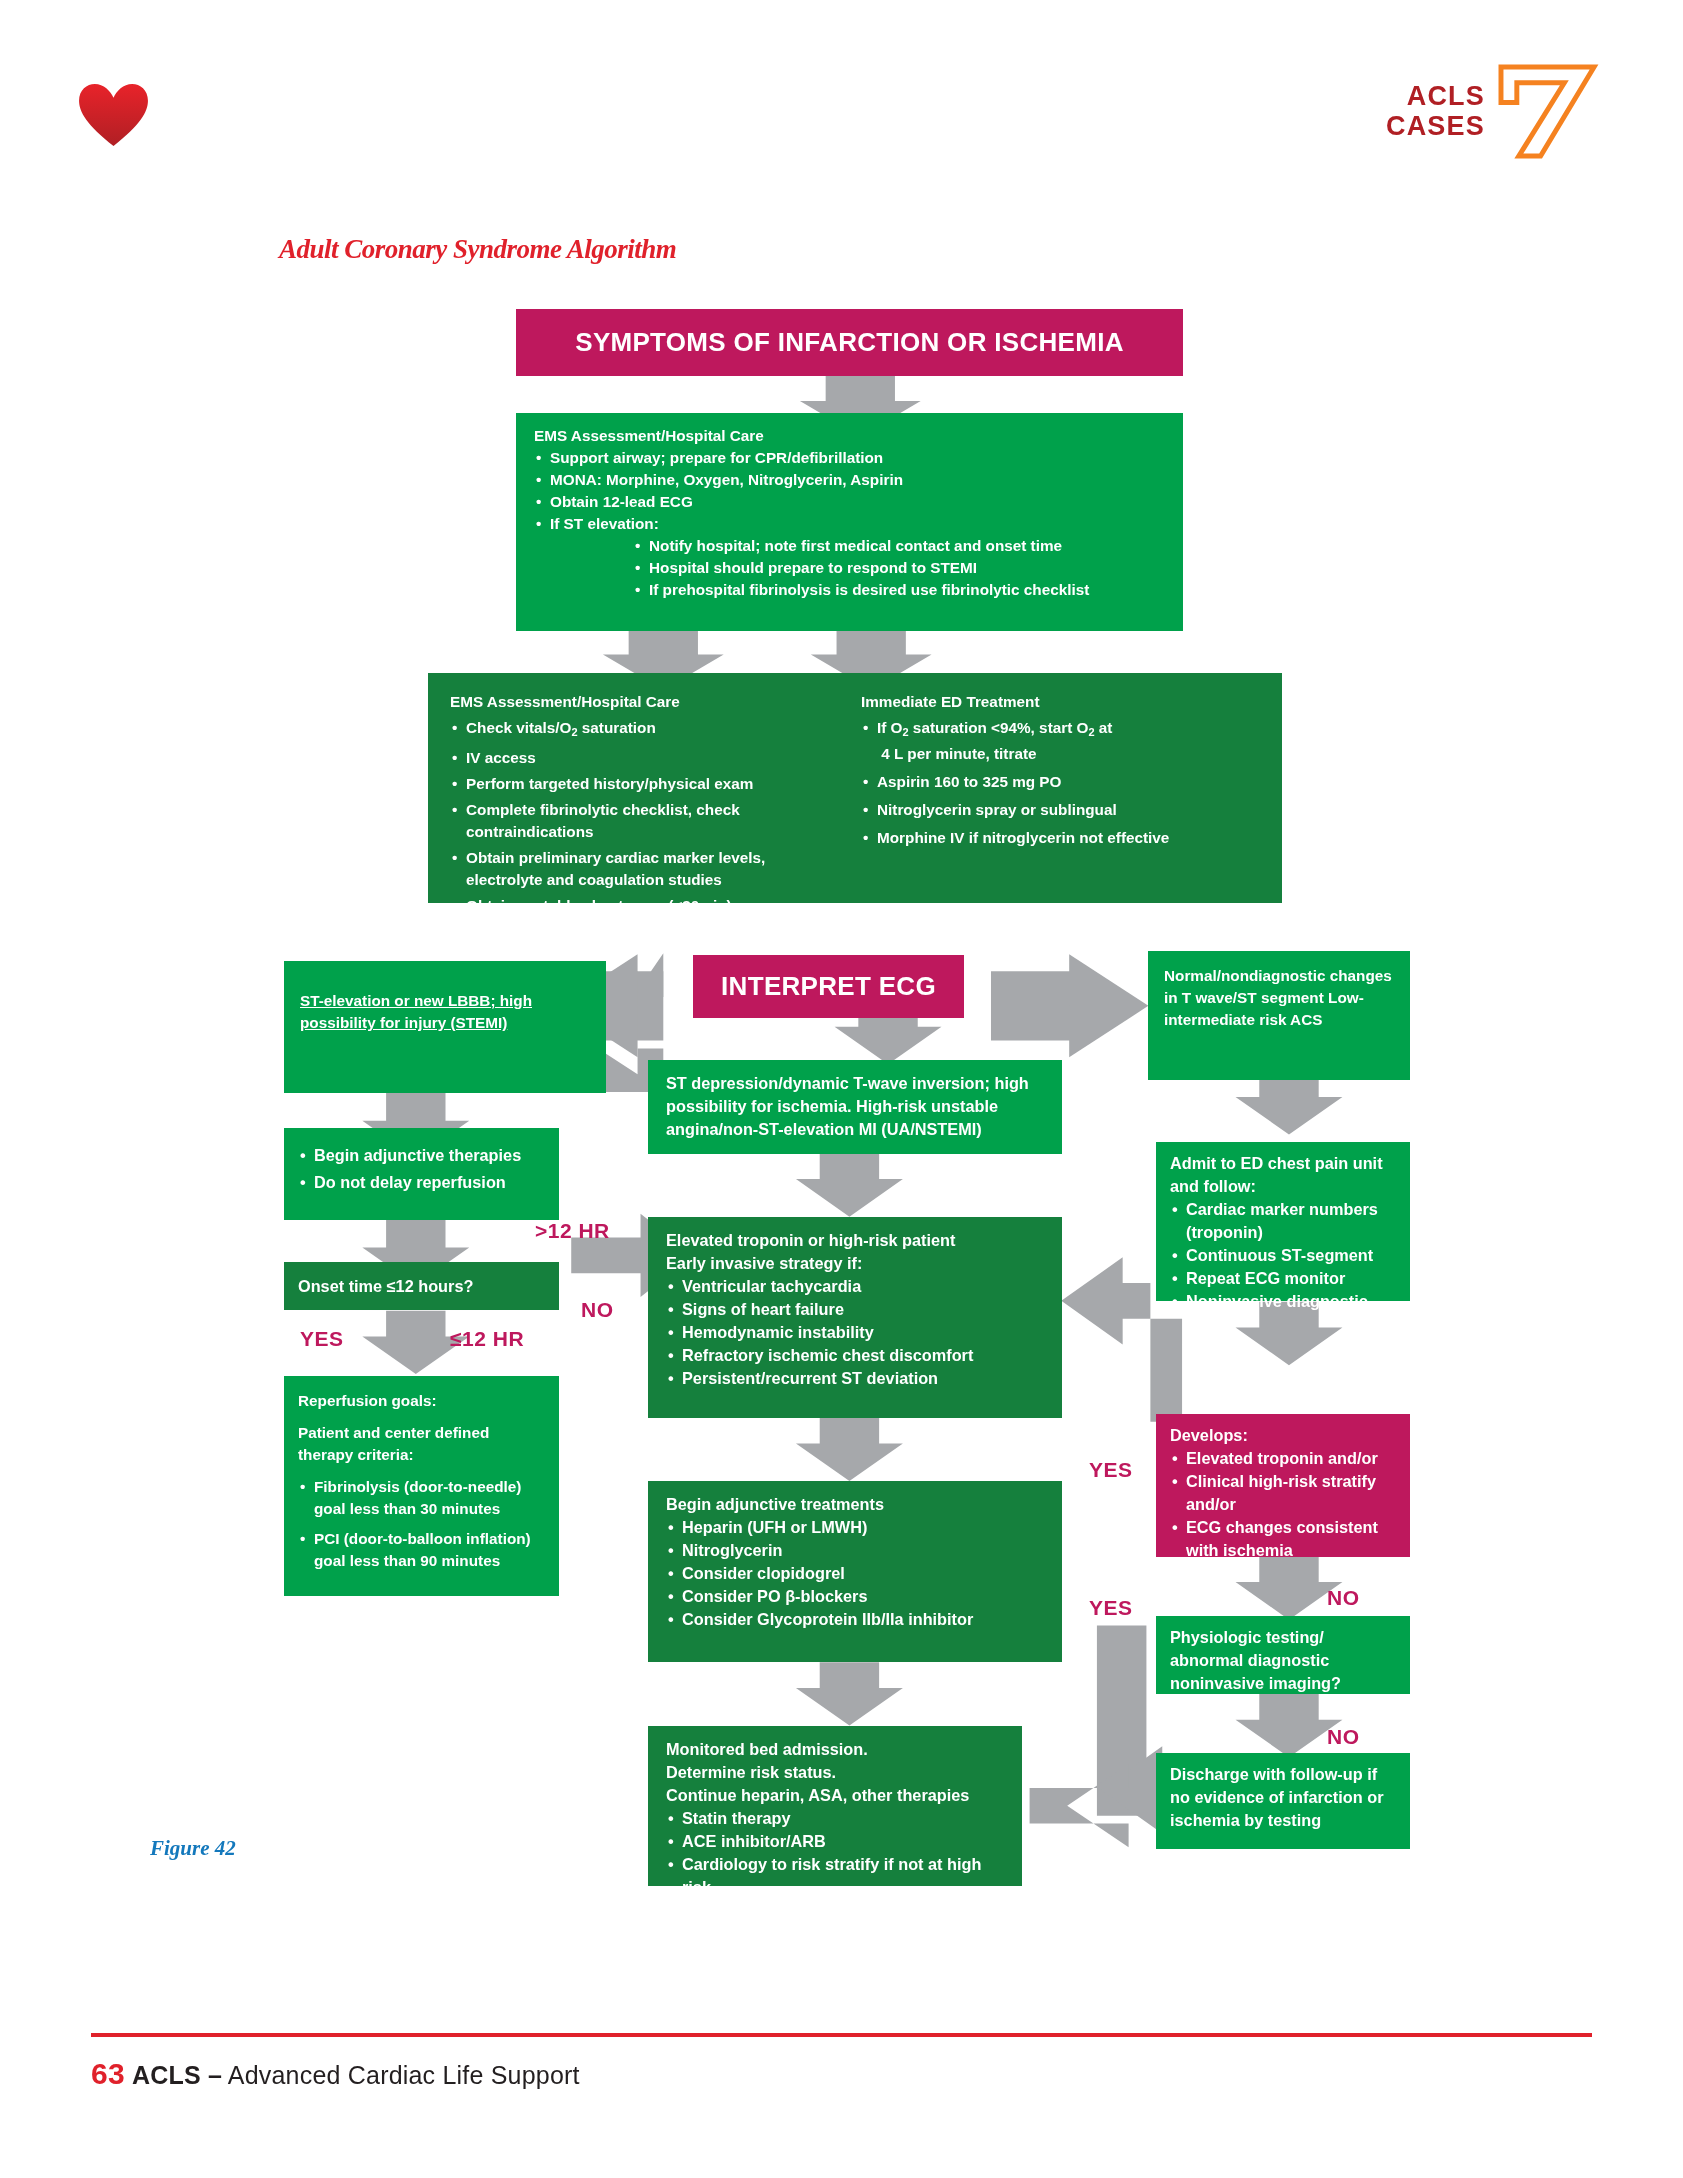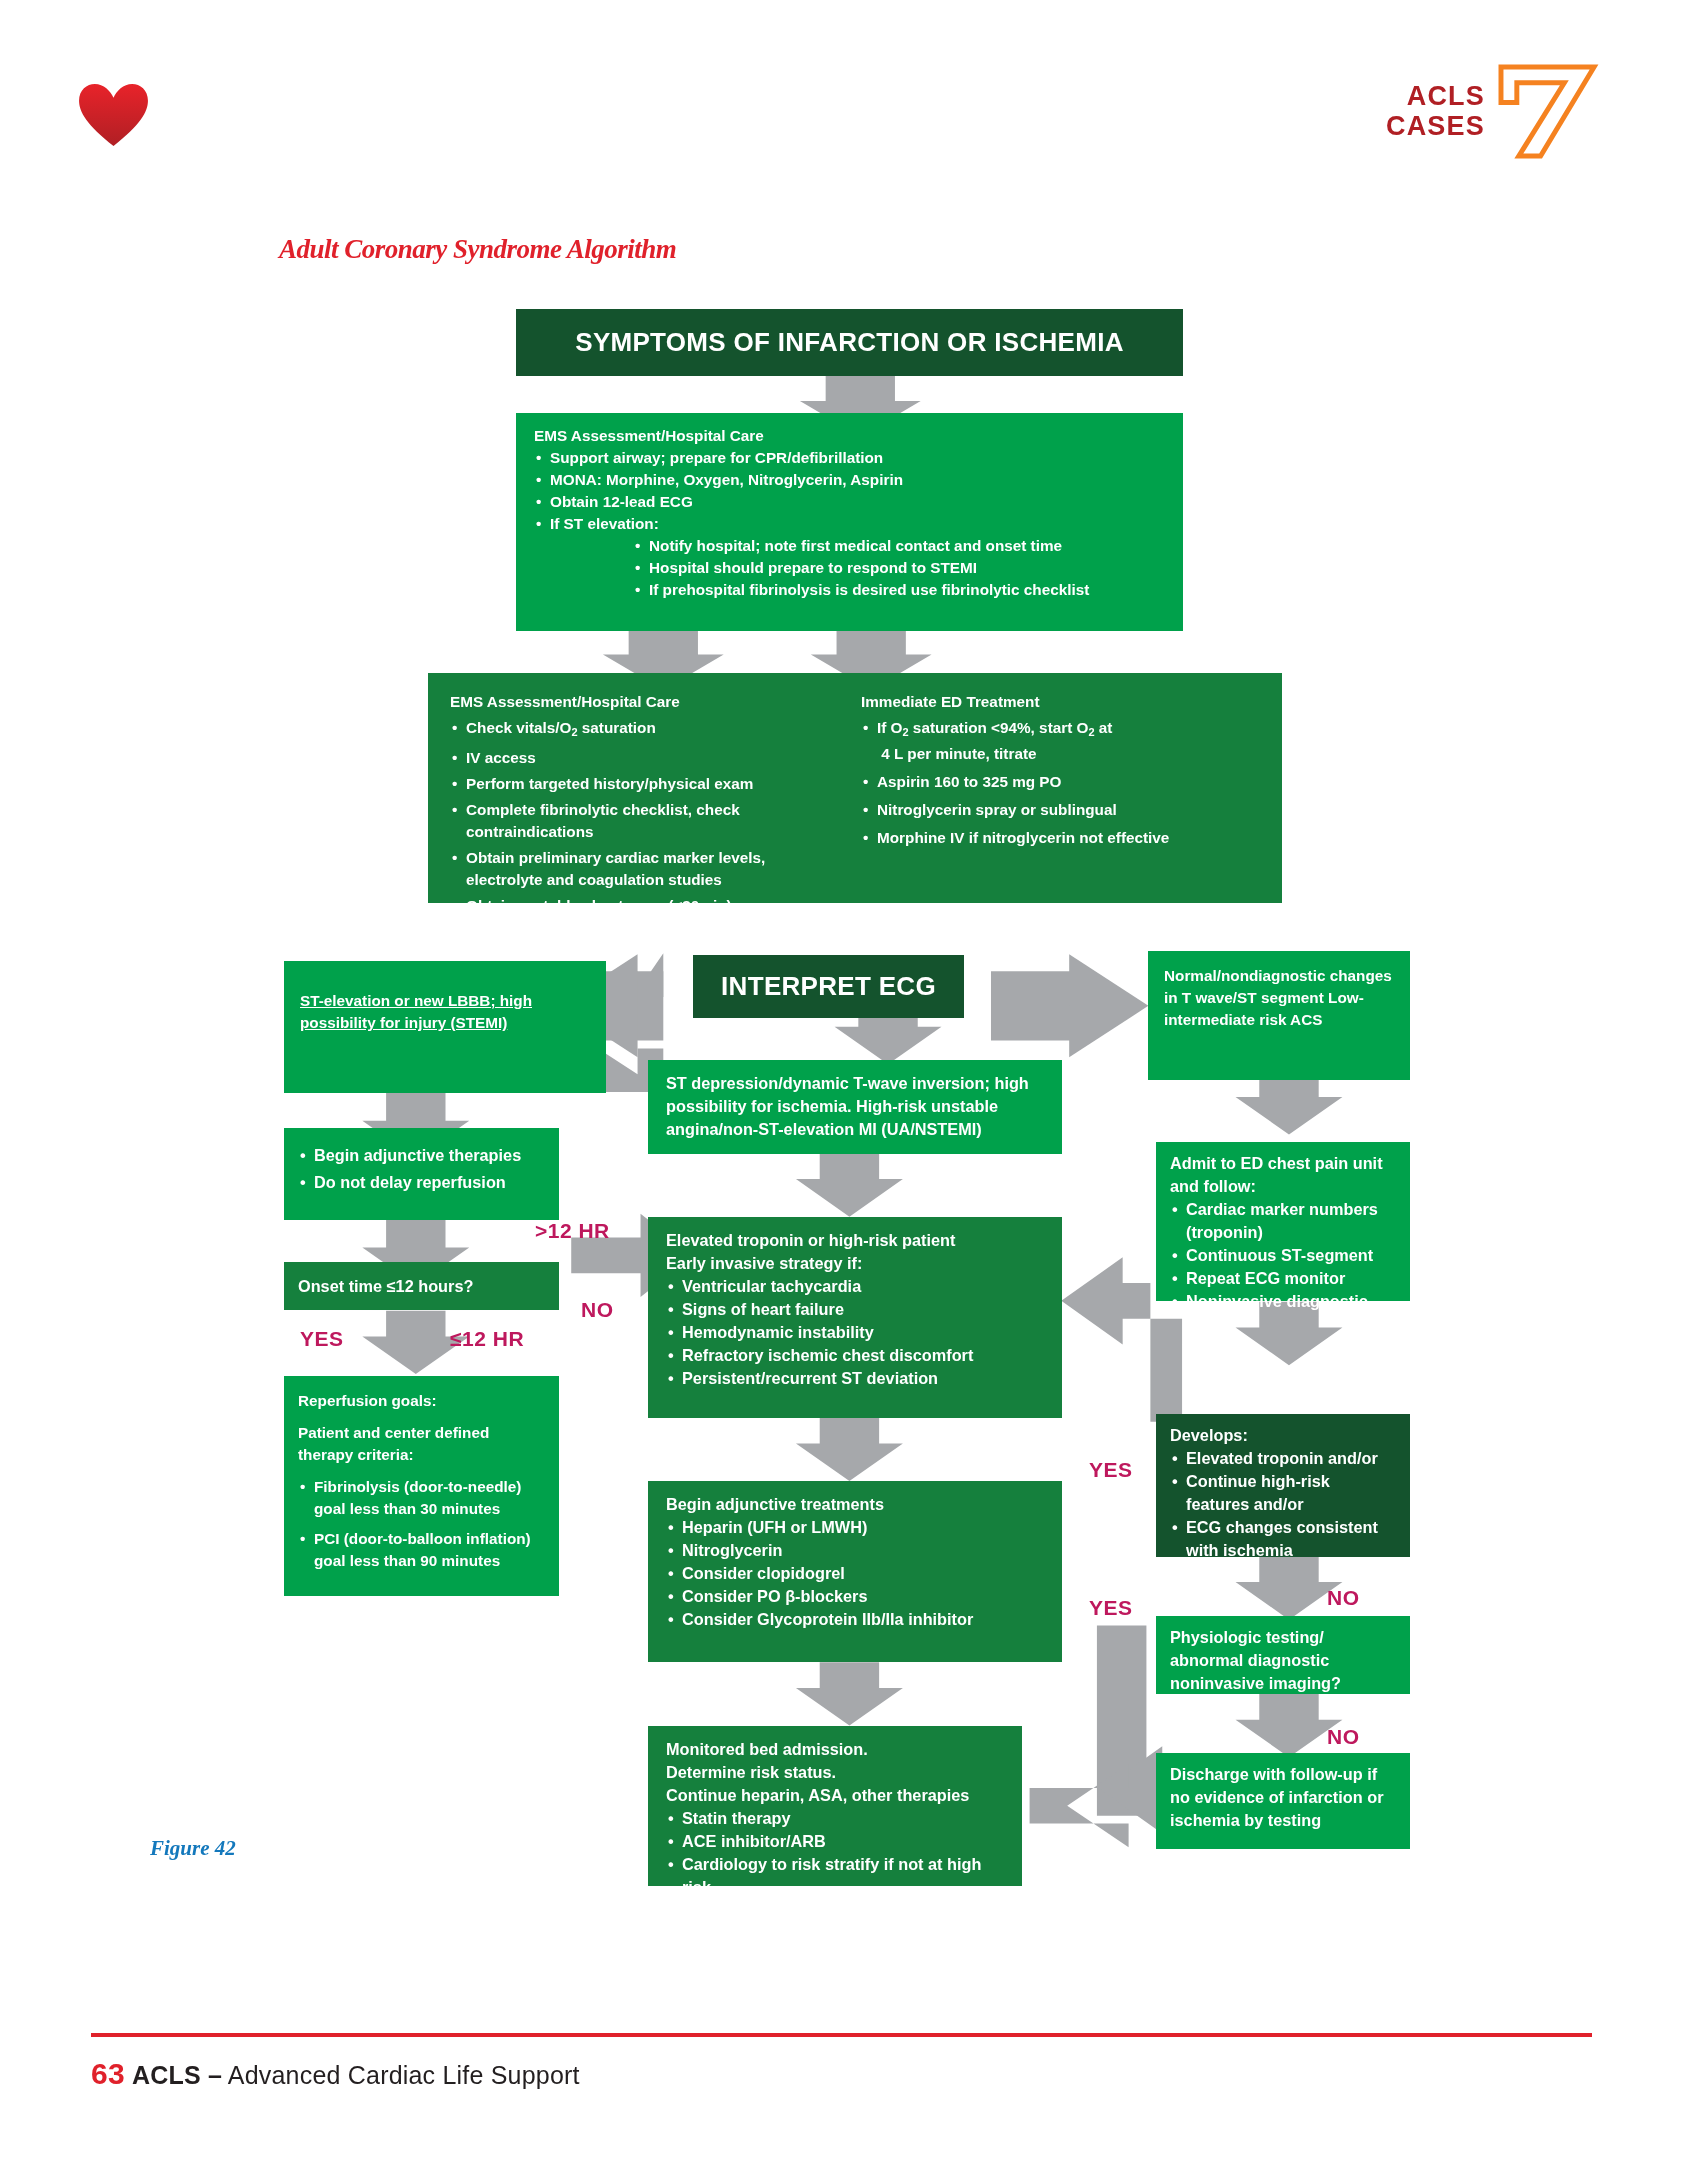--- a/index.html
+++ b/index.html
@@ -19,21 +19,21 @@
   .seven{position:absolute;right:79px;top:61px;width:109px;height:99px;}
 
   .algo-title{position:absolute;left:279px;top:234px;
     color:#e0212b;font-family:"Liberation Serif",serif;font-style:italic;font-weight:bold;
     font-size:27px;letter-spacing:-0.5px;}
 
   
   .node{position:absolute;box-sizing:border-box;color:#fff;}
   .green{background:#00a14b;}
   .red{background:#15803d;}
-  .blue{background:#14532d;}
+  .blue{background:#be185d;}
   .node .hd{font-weight:bold;}
   .node ul{margin:0;padding:0;list-style:none;}
   .node li{position:relative;padding-left:16px;font-weight:bold;}
   .node li:before{content:"\2022";position:absolute;left:2px;top:0;}
 
   .big-head{font-size:26px;font-weight:bold;letter-spacing:0.3px;
     display:flex;align-items:center;justify-content:center;height:100%;}
   .txt15{font-size:15.3px;line-height:22px;font-weight:bold;}
   .txt16{font-size:16.3px;line-height:23px;font-weight:bold;}
 
@@ -256,21 +256,21 @@
       <li>Continuous ST-segment</li>
       <li>Repeat ECG monitor</li>
       <li>Noninvasive diagnostic test</li>
     </ul>
   </div>
 
   <div class="node blue txt16" style="left:1156px;top:1414px;width:254px;height:143px;padding:10px 14px;">
     <div class="hd">Develops:</div>
     <ul>
       <li>Elevated troponin and/or</li>
-      <li>Continue high-risk features and/or</li>
+      <li>Clinical high-risk stratify and/or</li>
       <li>ECG changes consistent with ischemia</li>
     </ul>
   </div>
 
   <div class="node green txt16" style="left:1156px;top:1616px;width:254px;height:78px;padding:10px 14px;">
     <span>Physiologic testing/ abnormal diagnostic noninvasive imaging?</span>
   </div>
 
   <div class="node green txt16" style="left:1156px;top:1753px;width:254px;height:96px;padding:10px 14px;">
     <span>Discharge with follow-up if no evidence of infarction or ischemia by testing</span>

